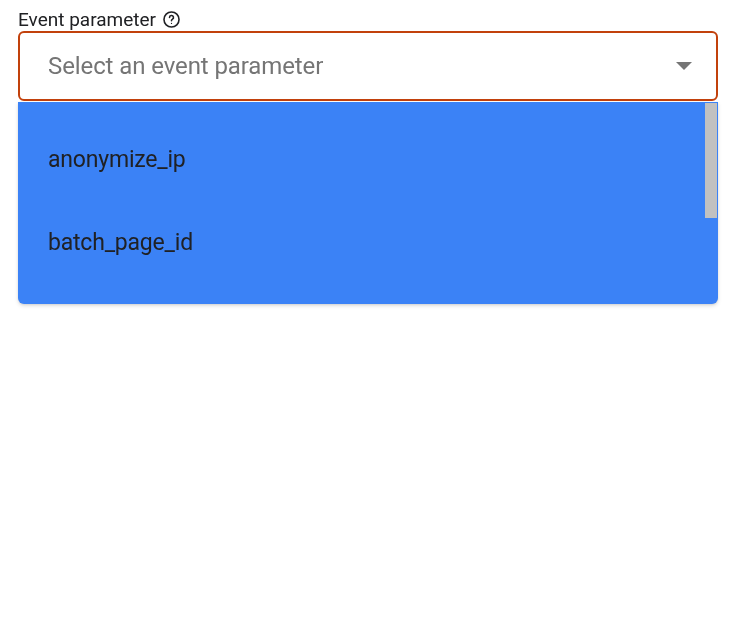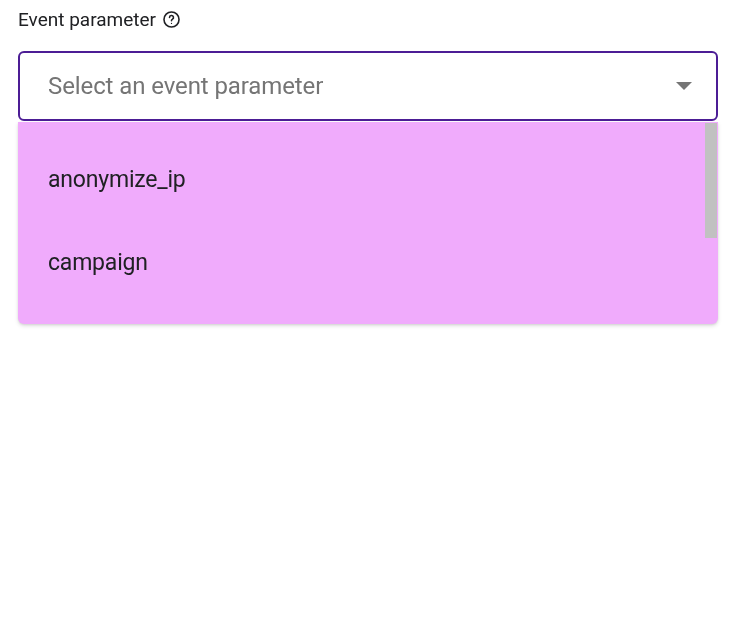--- a/index.html
+++ b/index.html
@@ -12,21 +12,21 @@
       font-family: Roboto, 'Helvetica Neue', Arial, sans-serif;
       background: #fff;
       padding: 8px 18px;
       width: 740px;
     }
     
     .label-row {
       display: flex;
       align-items: center;
       gap: 6px;
-      margin-bottom: 20px;
+      margin-bottom: 0;
       text-align: right;
     }
     
     .label-text {
       font-size: 19px;
       color: #202124;
       font-weight: 400;
     }
     
     .help-icon {
@@ -37,21 +37,21 @@
       justify-content: center;
     }
     
     .dropdown-container {
       position: relative;
     }
     
     .dropdown-input {
       width: 700px;
       height: 70px;
-      border: 2px solid #4c1d95;
+      border: 2px solid #c2410c;
       border-radius: 6px;
       padding: 0 24px 0 28px;
       display: flex;
       align-items: center;
       justify-content: space-between;
       cursor: pointer;
       background: #fff;
     }
     
     .dropdown-placeholder {
@@ -64,21 +64,21 @@
     .dropdown-arrow {
       width: 0;
       height: 0;
       border-left: 8px solid transparent;
       border-right: 8px solid transparent;
       border-top: 8px solid #757575;
     }
     
     .dropdown-menu {
       width: 700px;
-      background: #f0abfc;
+      background: #3b82f6;
       border-radius: 0 0 6px 6px;
       box-shadow: 0 2px 4px rgba(0,0,0,0.12), 0 1px 2px rgba(0,0,0,0.08);
       position: relative;
       margin-top: 1px;
       overflow: hidden;
     }
     
     .dropdown-list {
       list-style: none;
       padding: 16px 0 20px 0;
@@ -121,17 +121,17 @@
 
 <div class="dropdown-container">
   <div class="dropdown-input">
     <span class="dropdown-placeholder">Select an event parameter</span>
     <span class="dropdown-arrow"></span>
   </div>
 
   <div class="dropdown-menu">
     <ul class="dropdown-list">
       <li class="dropdown-item">anonymize_ip</li>
-      <li class="dropdown-item">campaign</li>
+      <li class="dropdown-item">batch_page_id</li>
     </ul>
     <div class="scrollbar-track"></div>
   </div>
 </div>
 
 </body></html>

